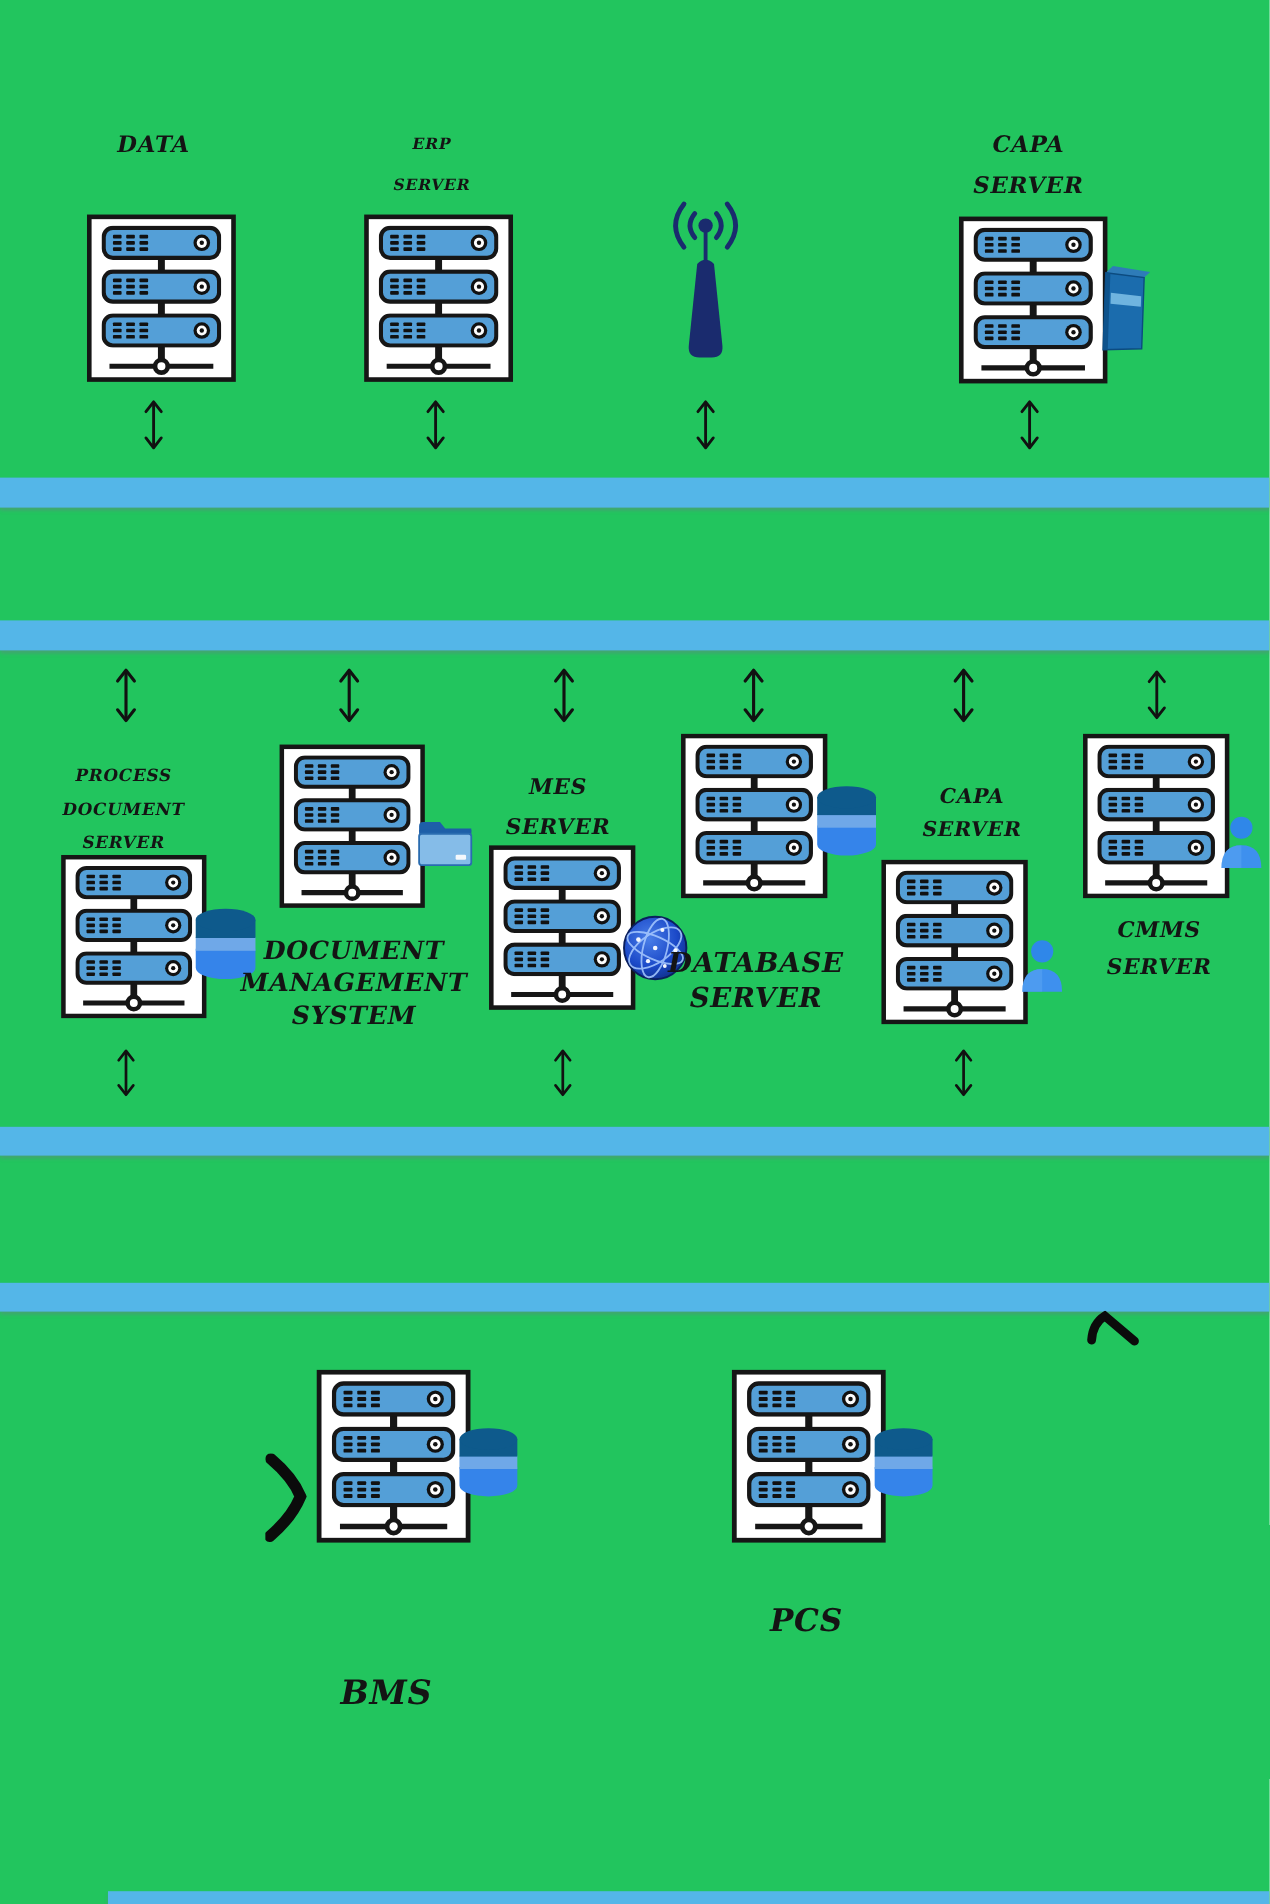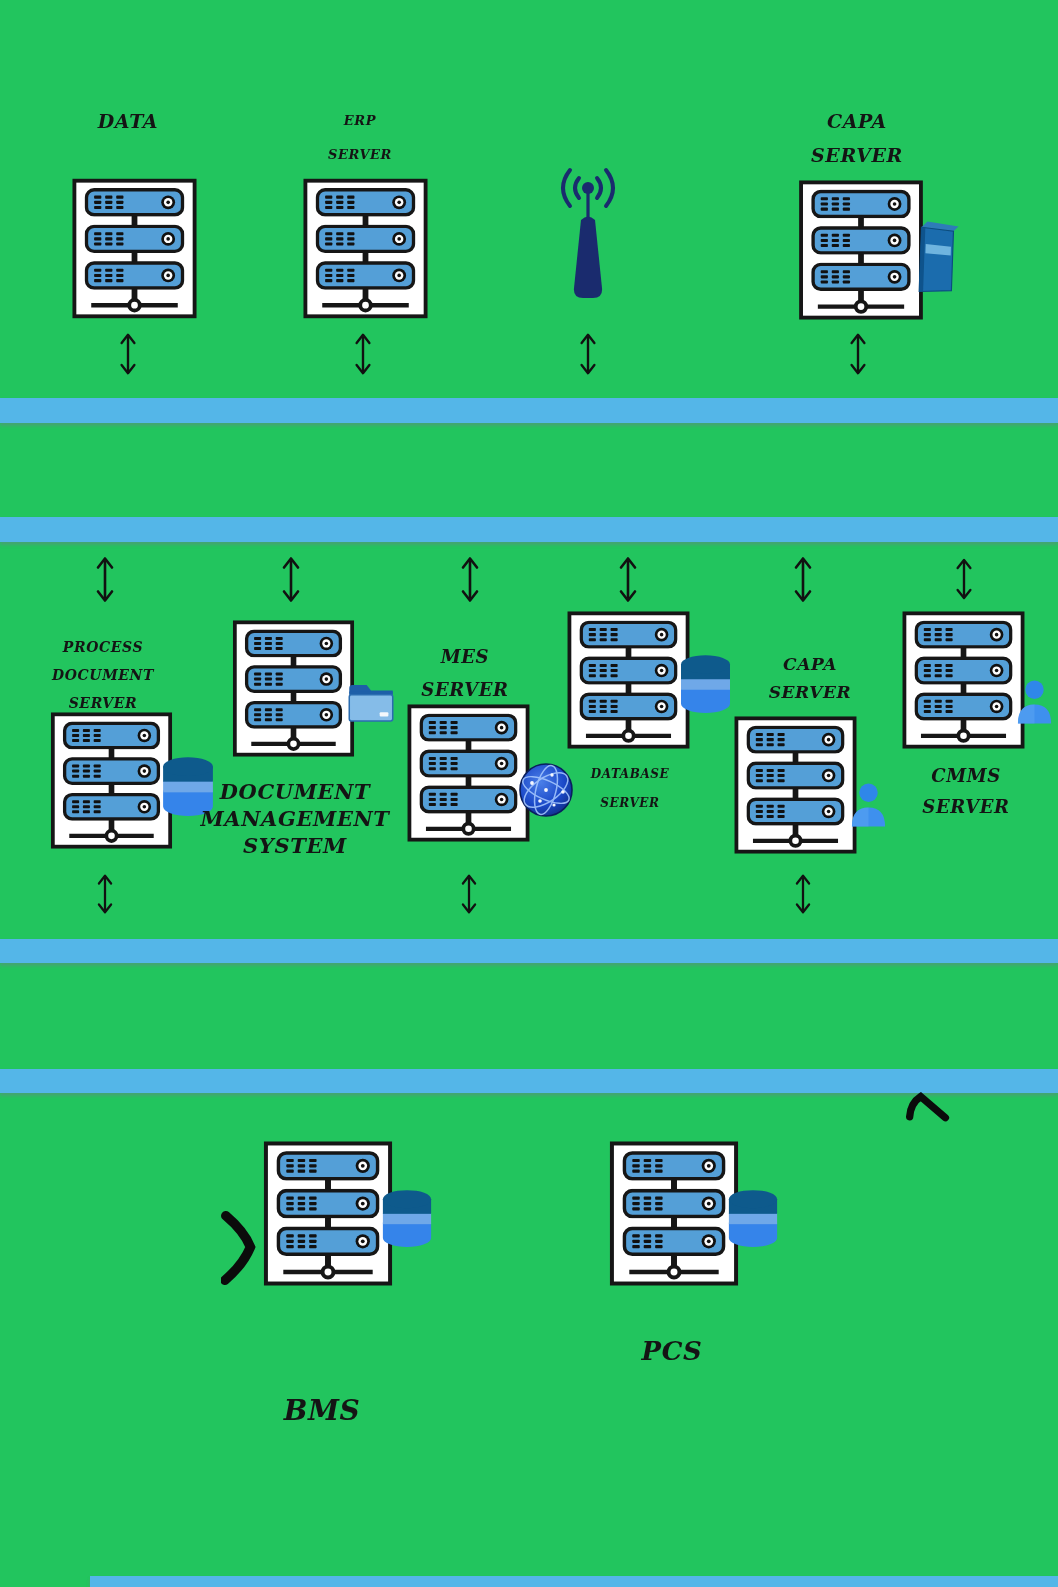--- a/index.html
+++ b/index.html
@@ -239,21 +239,21 @@
   <svg class="icon" style="left:518px; top:762px;" width="56" height="56">
       <use href="#sym-globe"></use>
     </svg>
 
   <svg class="icon" style="left:557px; top:611px;" width="143" height="138" preserveAspectRatio="none">
       <use href="#sym-server"></use>
     </svg>
   <svg class="icon" style="left:678px; top:653px;" width="55" height="63">
       <use href="#sym-cylinder"></use>
     </svg>
-  <div class="node-label" style="left:520px; top:760px; width:220px; font-size:12px; line-height:29px;">
+  <div class="node-label" style="left:520px; top:788px; width:220px; font-size:23px; line-height:29px;">
     <div>DATABASE</div>
     <div>SERVER</div>
   </div>
 
   <div class="node-label" style="left:700px; top:650px; width:220px; font-size:17px; line-height:28px;">
     <div>CAPA</div>
     <div>SERVER</div>
   </div>
   <svg class="icon" style="left:724px; top:716px;" width="143" height="138" preserveAspectRatio="none">
       <use href="#sym-server"></use>

